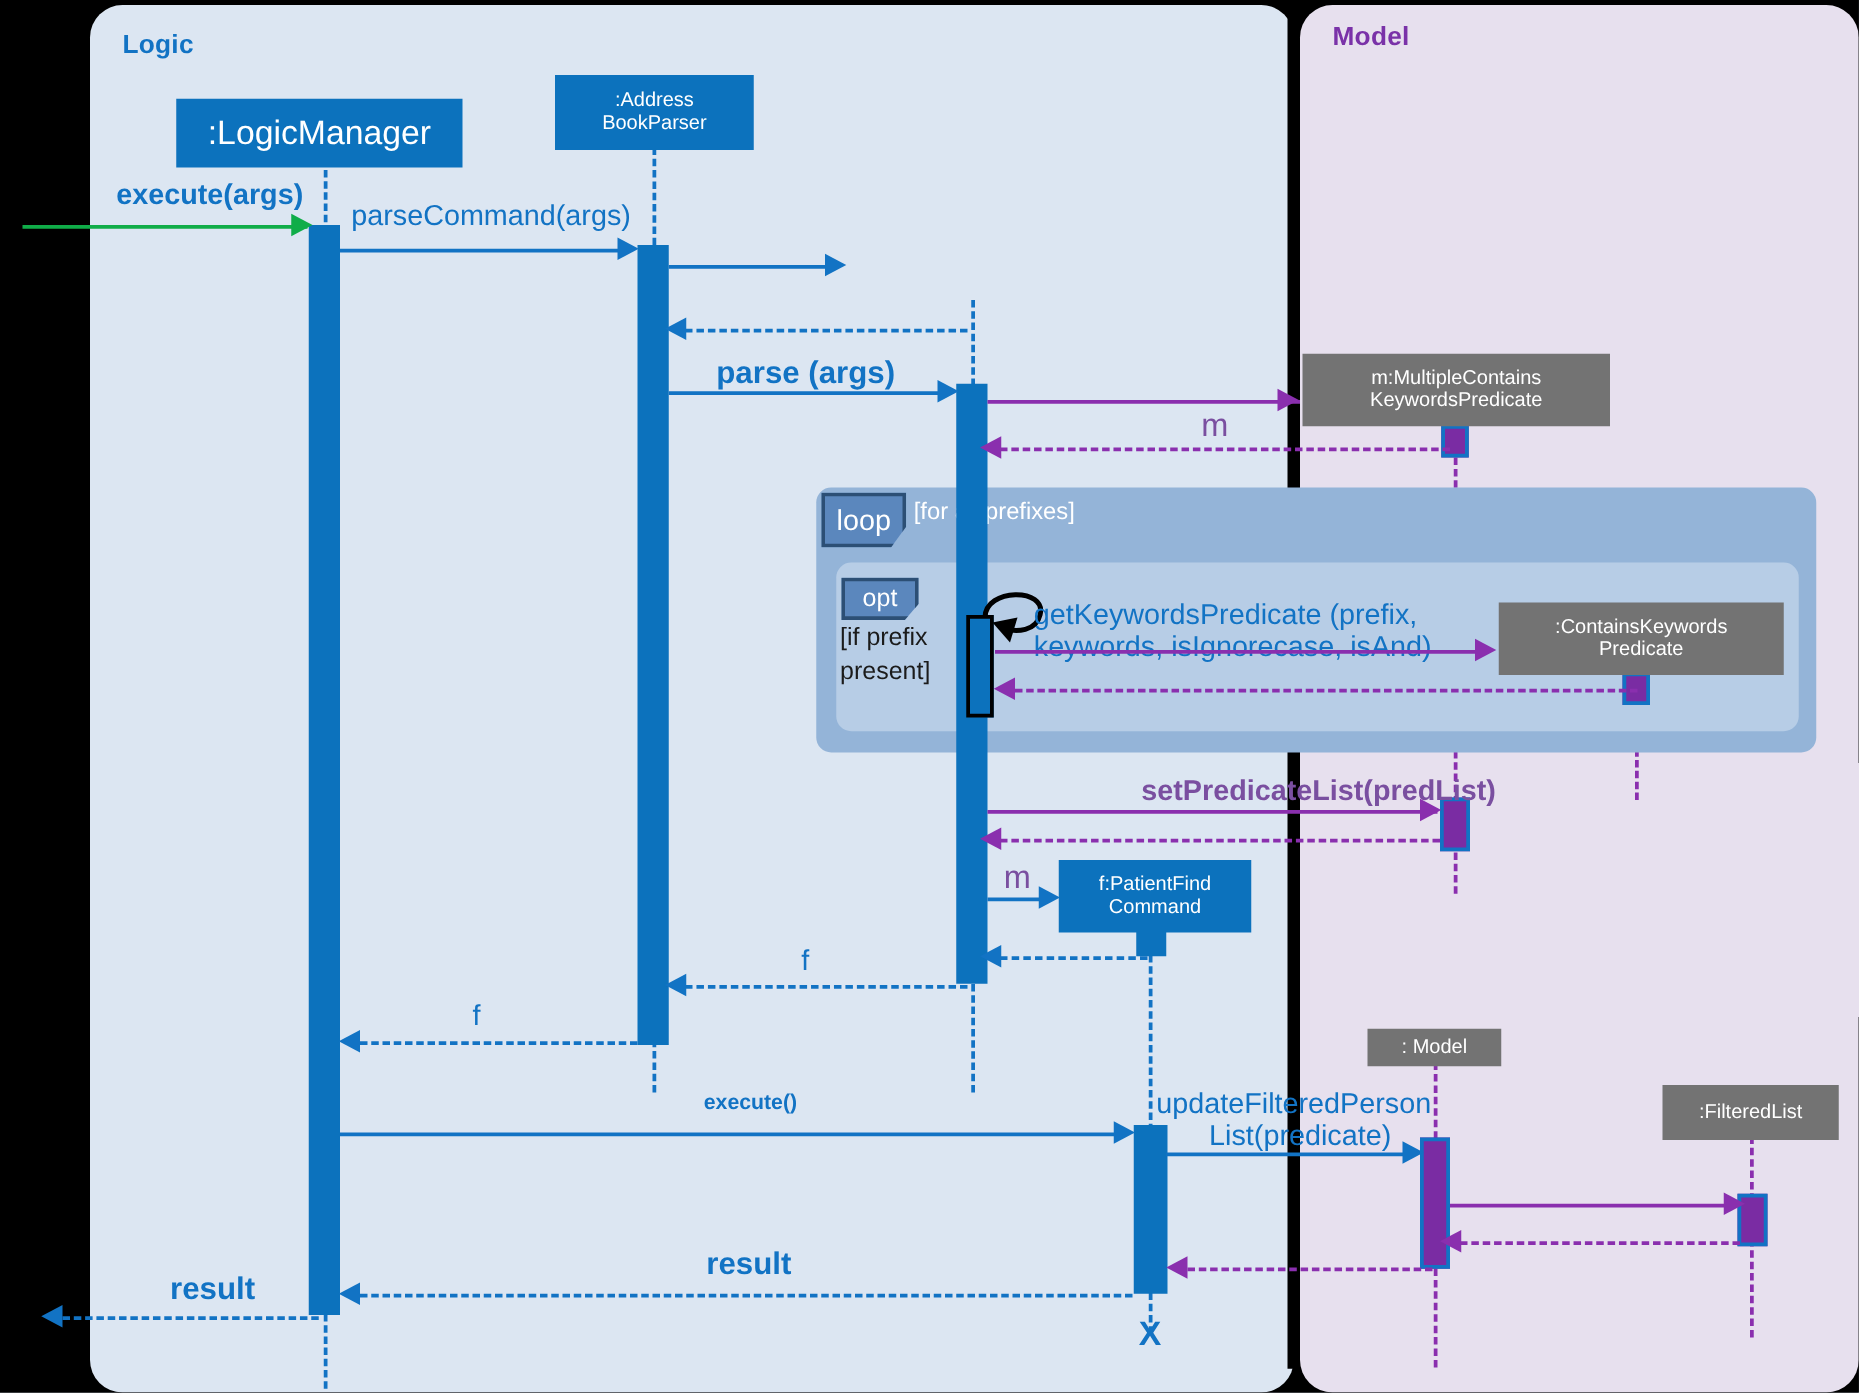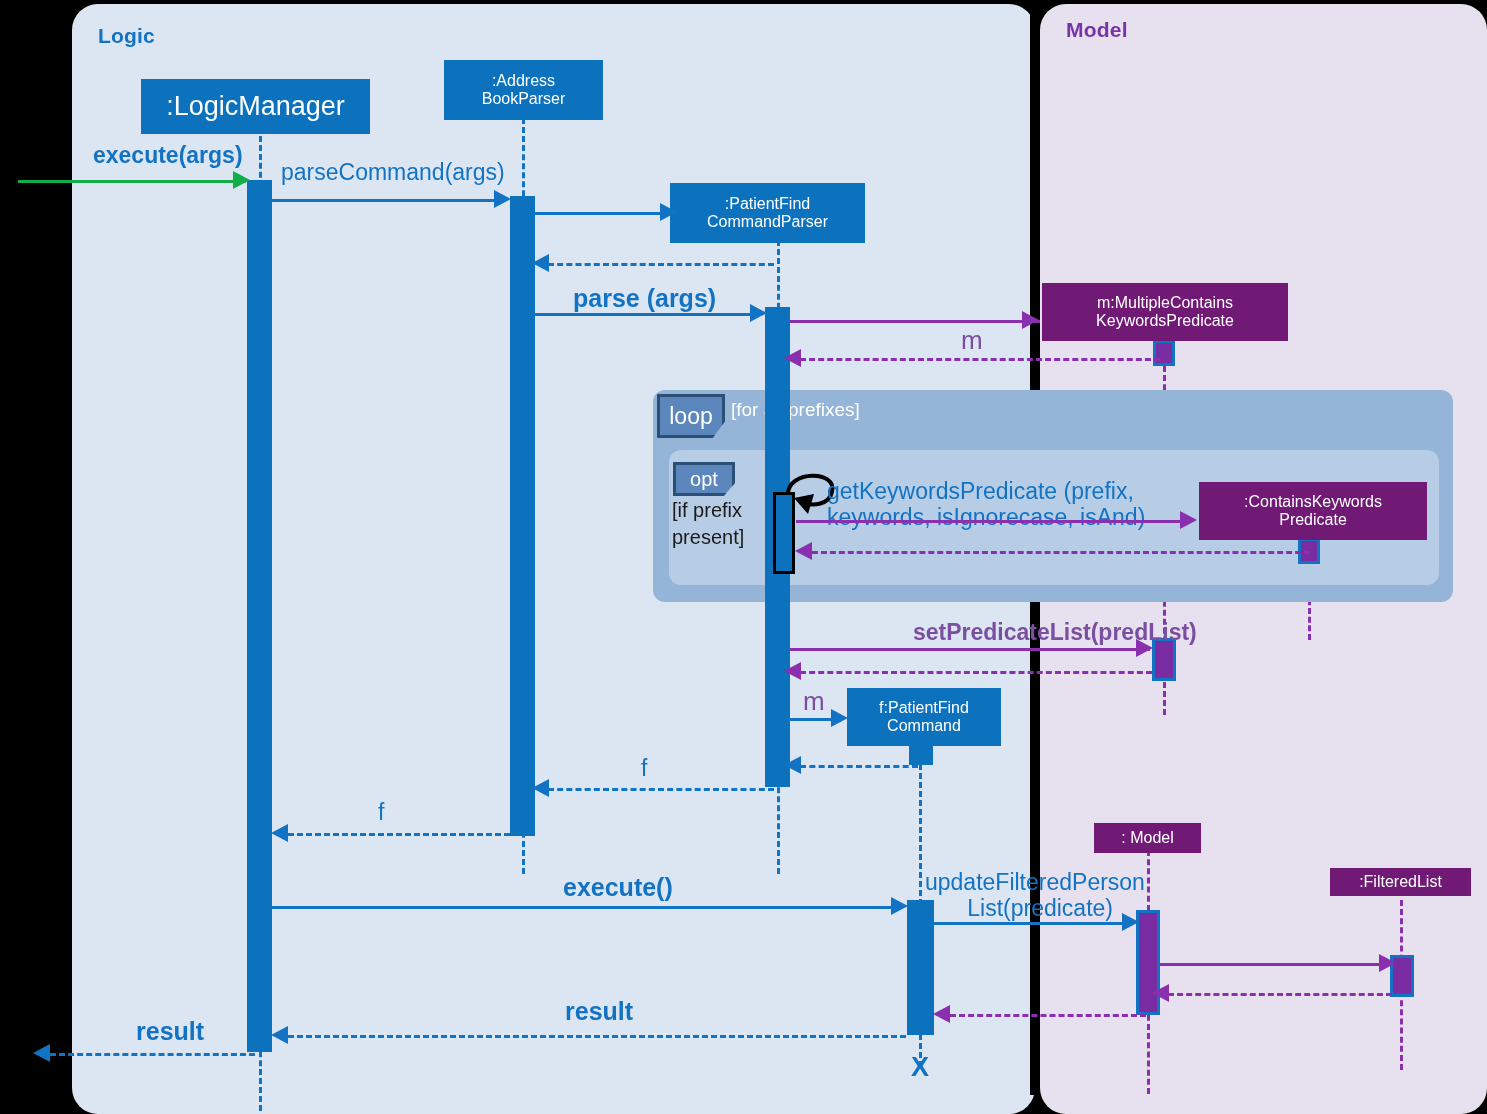--- a/index.html
+++ b/index.html
@@ -17,21 +17,21 @@
   #model-partition .ptitle{left:26px;top:14px;color:#7a32a8;}
   #partition-divider{position:absolute;left:1030px;top:0;width:7px;height:1095px;background:#000;}
 
   
   .lifeline{position:absolute;width:0;border-left:3px dashed #1273c4;}
   .lifeline.purple{border-left-color:#8a2fae;}
 
   
   .pbox{position:absolute;background:#0c72bd;color:#fff;display:flex;align-items:center;
         justify-content:center;text-align:center;line-height:1.12;box-sizing:border-box;}
-  .pbox.purple{background:#701a75;justify-content:center;}
+  .pbox.purple{background:#737373;justify-content:center;}
   .pbox.big{font-size:27px;}
   .pbox.sm{font-size:16px;}
 
   
   .act{position:absolute;background:#0c72bd;}
   .act.purple{background:#7a2ca3;border:3px solid #1273c4;box-sizing:border-box;}
   .act.outlined{background:#0c72bd;border:3px solid #000;box-sizing:border-box;}
 
   
   .msg{position:absolute;height:0;border-top:3px solid #1273c4;}
@@ -128,45 +128,41 @@
 
   <div class="pbox big" style="left:141px;top:79px;width:229px;height:55px;">
     <span>:LogicManager</span>
   </div>
 
   <div class="pbox sm" style="left:444px;top:60px;width:159px;height:60px;flex-direction:column;">
     <span>:Address</span>
     <span>BookParser</span>
   </div>
 
-  <div class="pbox sm" style="left:670px;top:183px;width:195px;height:60px;flex-direction:column;">
-    <span>:PatientFind</span>
-    <span>CommandParser</span>
-  </div>
 
   <div class="pbox sm purple" style="left:1042px;top:283px;width:246px;height:58px;flex-direction:column;">
     <span>m:MultipleContains</span>
     <span>KeywordsPredicate</span>
   </div>
 
   <div class="pbox sm" style="left:847px;top:688px;width:154px;height:58px;flex-direction:column;">
     <span>f:PatientFind</span>
     <span>Command</span>
   </div>
 
   <div class="pbox sm purple" style="left:1199px;top:482px;width:228px;height:58px;flex-direction:column;">
     <span>:ContainsKeywords</span>
     <span>Predicate</span>
   </div>
 
   <div class="pbox sm purple" style="left:1094px;top:823px;width:107px;height:30px;">
     <span>: Model</span>
   </div>
 
-  <div class="pbox sm purple" style="left:1330px;top:868px;width:141px;height:28px;">
+  <div class="pbox sm purple" style="left:1330px;top:868px;width:141px;height:44px;">
     <span>:FilteredList</span>
   </div>
 
   <div class="mlabel" style="left:72px;top:141px;font-weight:bold;margin-left:21px;">execute(args)</div>
   <div class="msg green" style="left:18px;top:180px;width:228px;"></div>
   <div class="arrowhead ah-right green" style="left:233px;top:171px;"></div>
 
   <div class="mlabel" style="left:281px;top:158px;">parseCommand(args)</div>
   <div class="msg" style="left:272px;top:199px;width:225px;"></div>
   <div class="arrowhead ah-right" style="left:494px;top:190px;"></div>
@@ -216,21 +212,21 @@
   <div class="arrowhead ah-left" style="left:784px;top:756px;"></div>
 
   <div class="mlabel" style="left:641px;top:754px;">f</div>
   <div class="msg dashed" style="left:548px;top:788px;width:226px;"></div>
   <div class="arrowhead ah-left" style="left:532px;top:779px;"></div>
 
   <div class="mlabel" style="left:378px;top:798px;">f</div>
   <div class="msg dashed" style="left:288px;top:833px;width:222px;"></div>
   <div class="arrowhead ah-left" style="left:271px;top:824px;"></div>
 
-  <div class="mlabel" style="left:563px;top:872px;font-weight:bold;font-size:25px;">execute()</div>
+  <div class="mlabel" style="left:563px;top:872px;font-weight:bold;font-size:17px;">execute()</div>
   <div class="msg" style="left:272px;top:906px;width:622px;"></div>
   <div class="arrowhead ah-right" style="left:891px;top:897px;"></div>
 
   <div class="mlabel two" style="left:925px;top:868px;">updateFilteredPerson</div>
   <div class="mlabel two" style="left:925px;top:894px;width:188px;">List(predicate)</div>
   <div class="msg" style="left:933px;top:922px;width:192px;"></div>
   <div class="arrowhead ah-right" style="left:1122px;top:913px;"></div>
 
   <div class="msg purple" style="left:1160px;top:963px;width:226px;"></div>
   <div class="arrowhead ah-right purple" style="left:1379px;top:954px;"></div>

